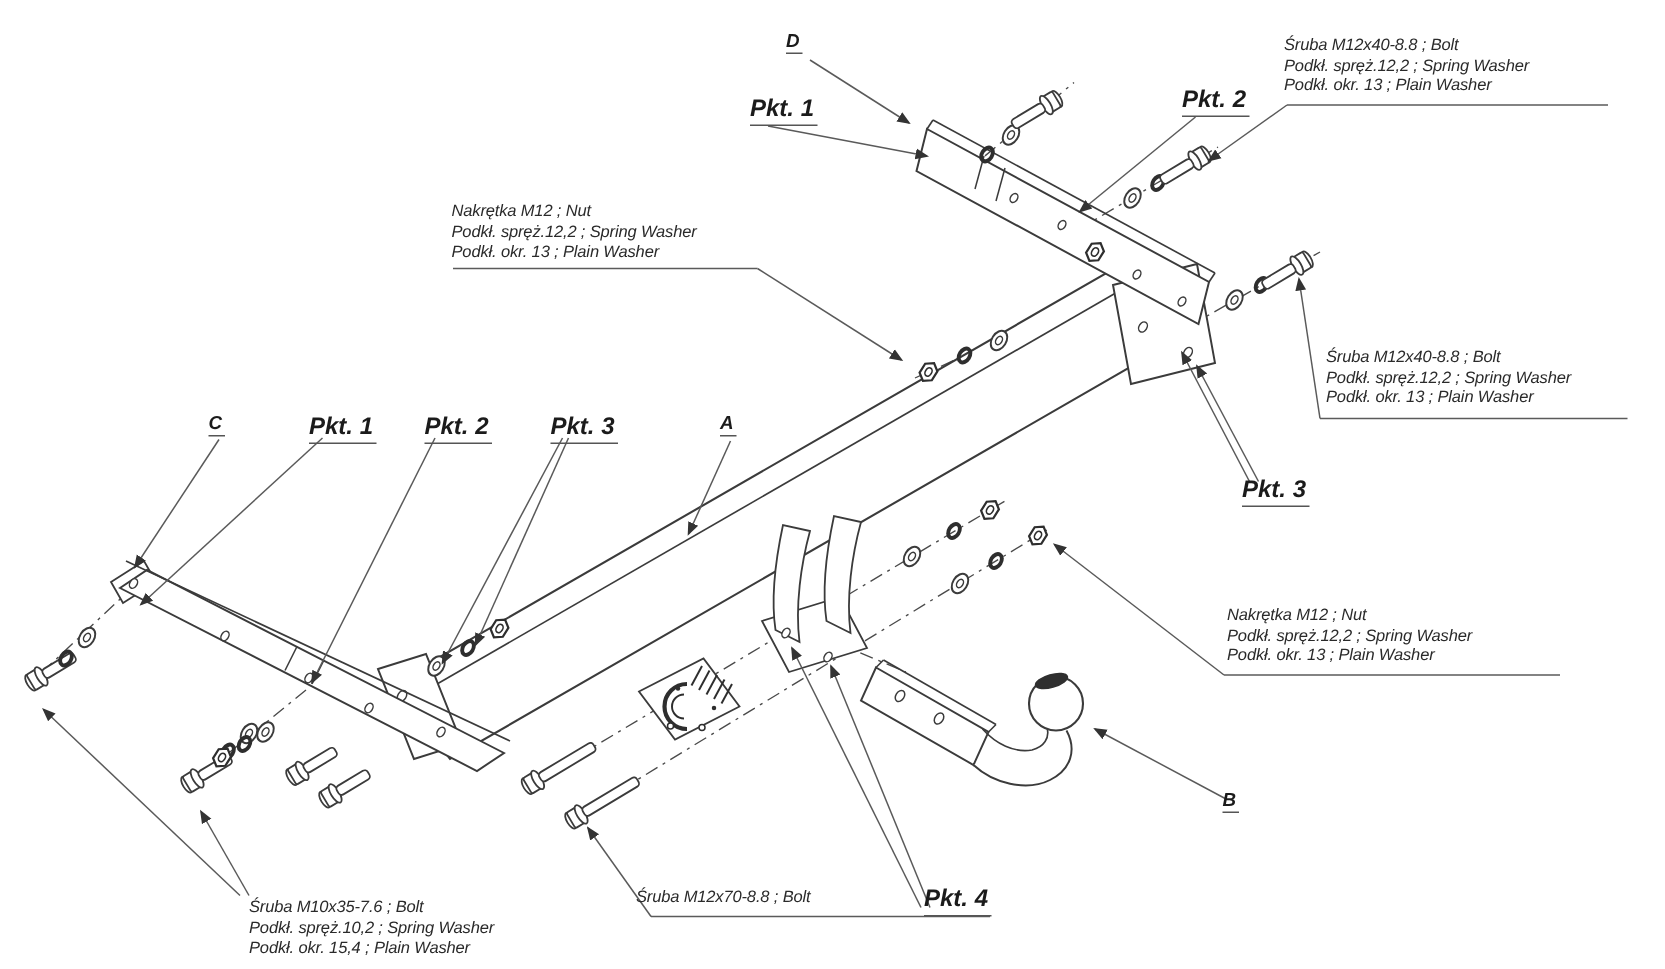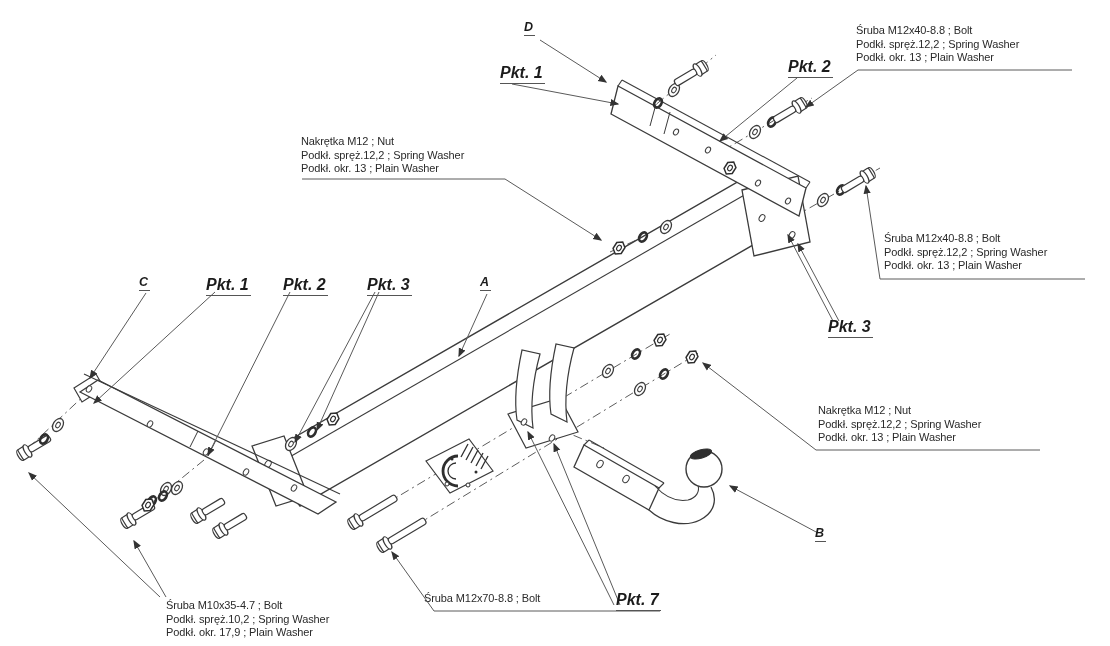--- a/index.html
+++ b/index.html
@@ -1,19 +1,19 @@
 <!DOCTYPE html>
 <html><head>
 <meta charset="utf-8">
 <style>
   html,body{margin:0;padding:0;background:#fff;}
   .canvas{position:relative;width:1110px;height:646px;background:#ffffff;overflow:hidden;
           font-family:"Liberation Sans",sans-serif;}
   .canvas svg{position:absolute;left:0;top:0;}
-  .callout{position:absolute;font-size:11px;line-height:13.5px;
+  .callout{position:absolute;font-style:italic;font-size:11px;line-height:13.5px;
            color:#2a2a2a;white-space:nowrap;letter-spacing:-0.1px;}
   .plabel{position:absolute;font-style:italic;font-weight:bold;font-size:16px;color:#1b1b1b;
           border-bottom:1.2px solid #555;padding:0 2px 1px 0;white-space:nowrap;}
   .pletter{font-size:12.5px;}
 </style>
 </head>
 <body>
 
 <div class="canvas">
 
@@ -302,24 +302,24 @@
 
   <div class="callout" style="left:818px;top:404px">
     <div>Nakrętka  M12 ; Nut</div>
     <div>Podkł. spręż.12,2 ; Spring Washer</div>
     <div>Podkł. okr. 13 ; Plain Washer</div>
   </div>
 
   <div class="plabel pletter" style="left:815px;top:526px">B</div>
 
   <div class="callout" style="left:166px;top:599px">
-    <div>Śruba M10x35-4.7 ;  Bolt</div>
+    <div>Śruba M10x35-7.6 ;  Bolt</div>
     <div>Podkł. spręż.10,2 ; Spring Washer</div>
-    <div>Podkł. okr. 17,9 ; Plain Washer</div>
+    <div>Podkł. okr. 15,4 ; Plain Washer</div>
   </div>
 
   <div class="callout" style="left:424px;top:592px">
     <div>Śruba M12x70-8.8 ;  Bolt</div>
   </div>
 
-  <div class="plabel" style="left:616px;top:591px">Pkt. 7</div>
+  <div class="plabel" style="left:616px;top:591px">Pkt. 4</div>
 
 </div>
 
 </body></html>

